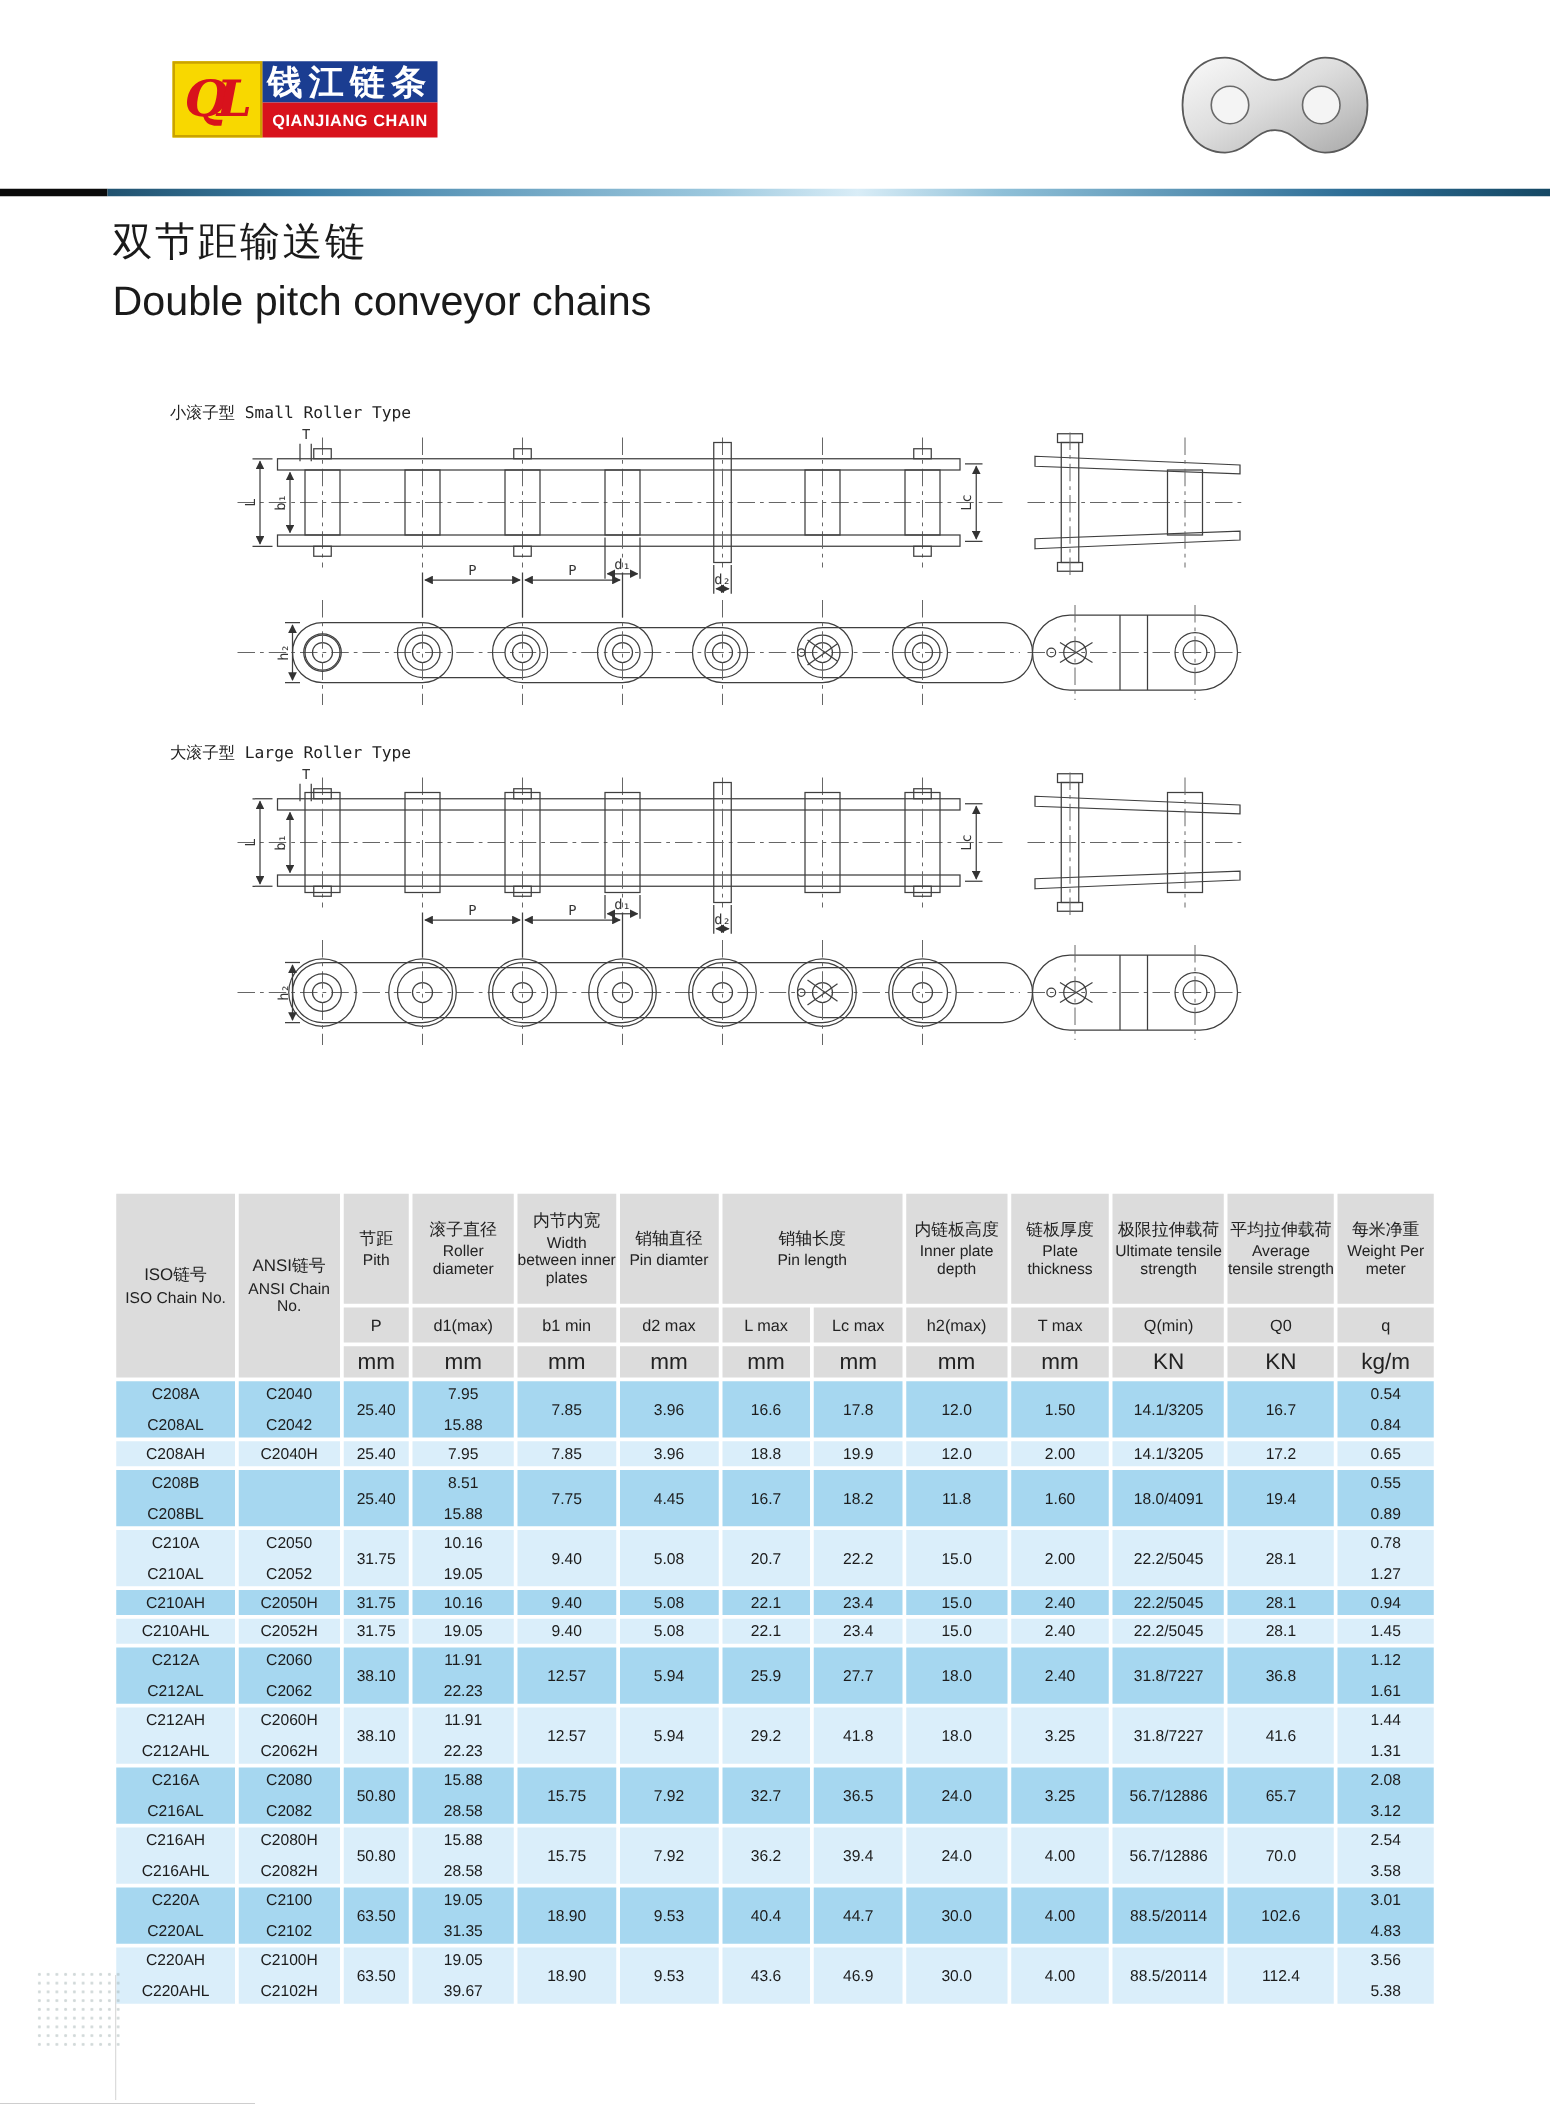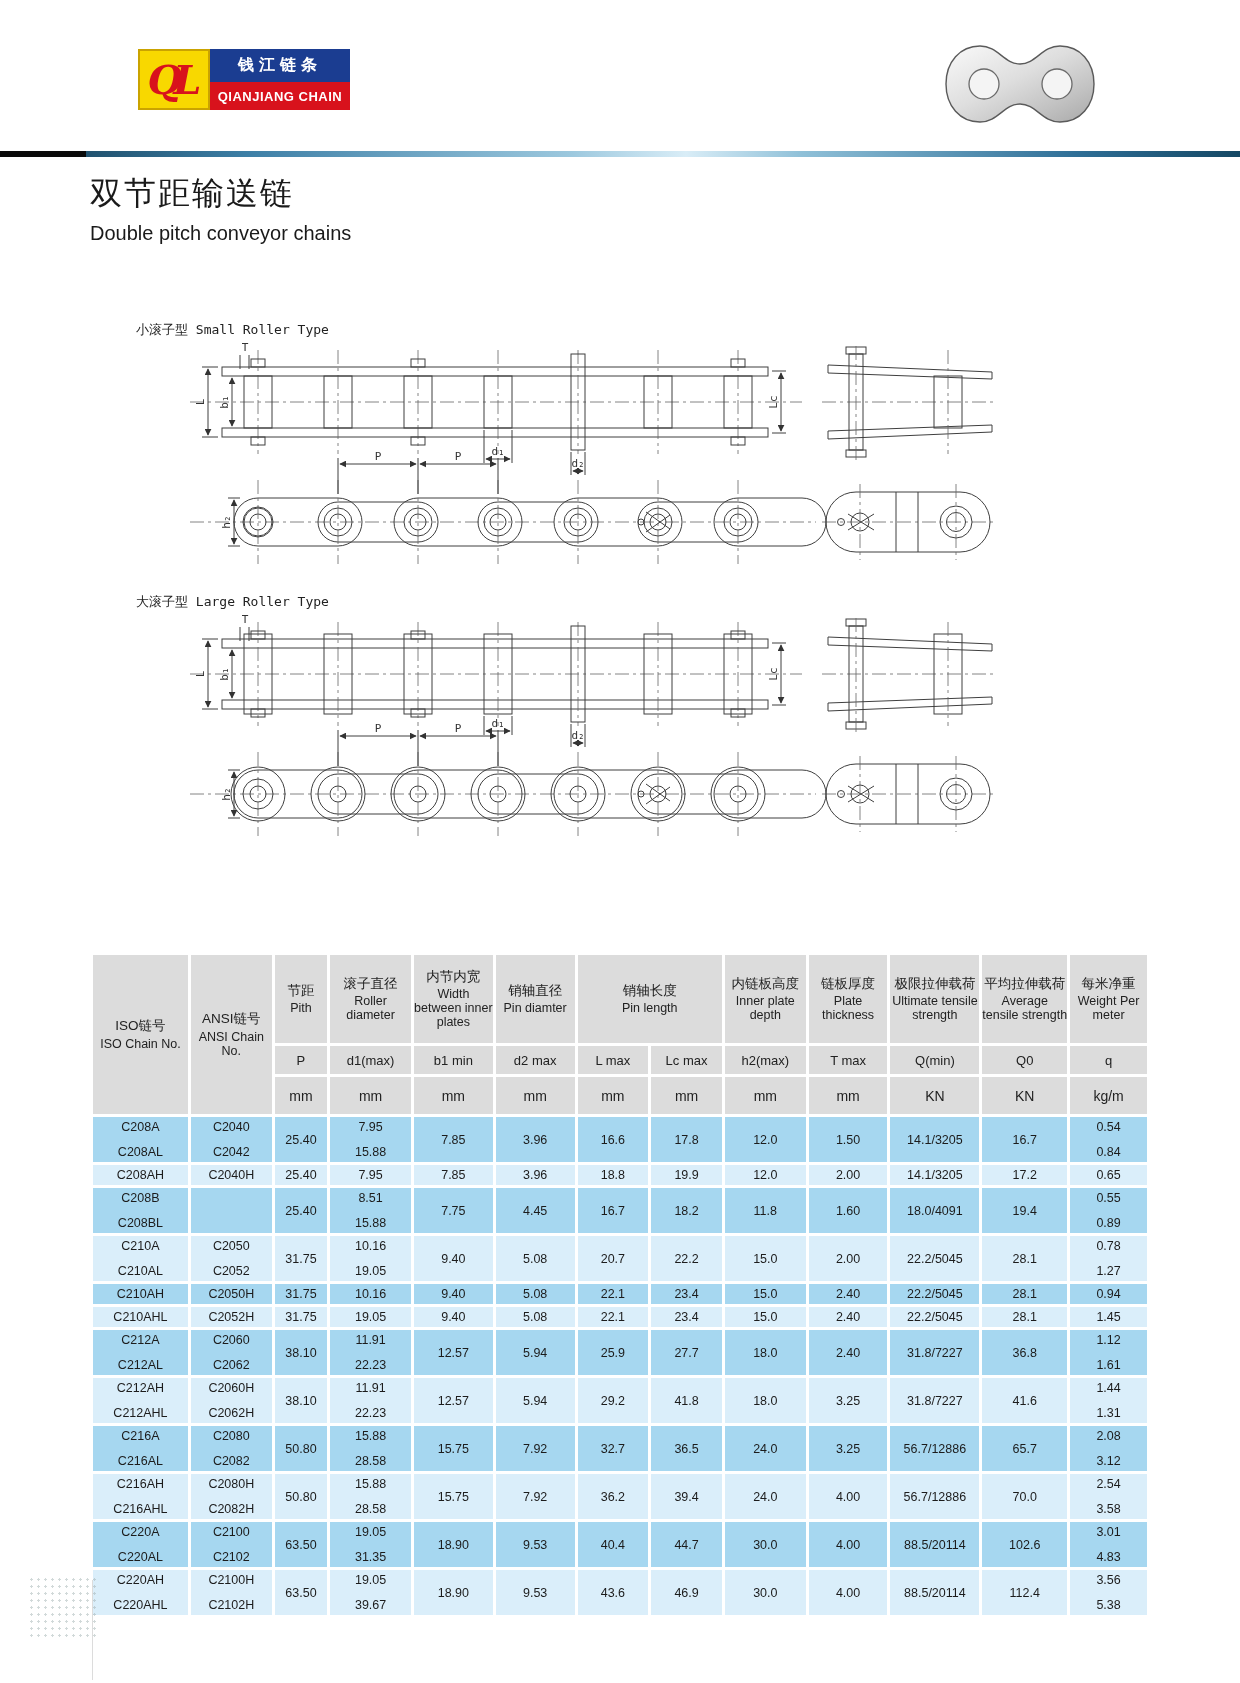--- a/index.html
+++ b/index.html
@@ -7,51 +7,51 @@
         font-family:"Liberation Sans","DejaVu Sans",sans-serif;color:#1a1a1a;overflow:hidden;}
 
   
   #logo{position:absolute;left:98px;top:49px;display:flex;padding-left:40px;}
   #logo .mono{width:72px;height:61px;background:#f8d800;border:2px solid #caa300;box-sizing:border-box;
       display:flex;align-items:center;justify-content:center;}
   #logo .mono span{font-family:"DejaVu Serif","Liberation Serif",serif;font-style:italic;font-weight:bold;
       font-size:40px;color:#d8121c;letter-spacing:-9px;margin-left:-8px;line-height:1;}
   #logo .bars{display:flex;flex-direction:column;width:140px;}
   #logo .cnbar{height:33px;background:#1b3d91;color:#fff;display:flex;align-items:center;justify-content:center;
-      font-size:16px;font-weight:bold;letter-spacing:5px;}
+      font-size:28px;font-weight:bold;letter-spacing:5px;}
   #logo .enbar{height:28px;background:#d8121c;color:#fff;display:flex;align-items:center;justify-content:center;
       font-size:13px;font-weight:bold;letter-spacing:0.5px;}
 
   #plate-img{position:absolute;left:940px;top:42px;}
 
   #divider-black{position:absolute;left:0;top:151px;width:86px;height:6px;background:#0a0a0a;}
   #divider-blue{position:absolute;left:86px;top:151px;width:1154px;height:6px;
       background:linear-gradient(90deg,#21526f 0%,#3d7fa6 14%,#9cc8de 42%,#d9edf7 52%,#8fc0d8 62%,#2e6e96 86%,#154864 100%);}
 
   #title{position:absolute;left:90px;top:172px;}
   #title .cn{font-size:32px;letter-spacing:2px;}
-  #title .en{font-size:20px;margin-top:6px;}
+  #title .en{font-size:33px;margin-top:6px;}
 
   
   .diagram{position:absolute;left:90px;width:1060px;height:268px;}
   #diag-small{top:318px;}
   #diag-large{top:590px;}
   .diagram .s{fill:none;stroke:#3f3f3f;stroke-width:1;}
   .diagram .cl{fill:none;stroke:#666;stroke-width:0.8;stroke-dasharray:14 4 3 4;}
   .diagram .dim{font:11px "DejaVu Sans Mono","Liberation Mono",monospace;fill:#333;text-anchor:middle;}
   .diagram .dlab{font:13px "DejaVu Sans Mono","Liberation Mono",monospace;fill:#222;text-anchor:start;}
 
   
   #spec-table{position:absolute;left:90px;top:952px;width:1060px;border-collapse:separate;border-spacing:3px;
       table-layout:fixed;}
   #spec-table th,#spec-table td{padding:0;text-align:center;vertical-align:middle;}
   #spec-table thead th{background:#dcdcdc;font-weight:normal;color:#222;}
   #spec-table thead tr.ghrow th{height:88px;}
   #spec-table thead tr.symrow th{height:28px;font-size:13px;}
-  #spec-table thead tr.unitrow th{height:37px;font-size:14px;}
+  #spec-table thead tr.unitrow th{height:25px;font-size:18px;}
   #spec-table .cn{font-size:13.5px;line-height:1.25;}
   #spec-table .en{font-size:12.5px;line-height:1.12;margin-top:2px;}
   #spec-table tbody td{font-size:12.5px;color:#1c1c1c;}
   #spec-table tbody tr.dark td{background:#a6d7f0;}
   #spec-table tbody tr.light td{background:#daeefa;}
   #spec-table tbody tr.double td{height:45px;}
   #spec-table tbody tr.single td{height:20px;}
   .stack{display:flex;flex-direction:column;justify-content:space-between;height:100%;
       padding:3px 16px;box-sizing:border-box;}
 

